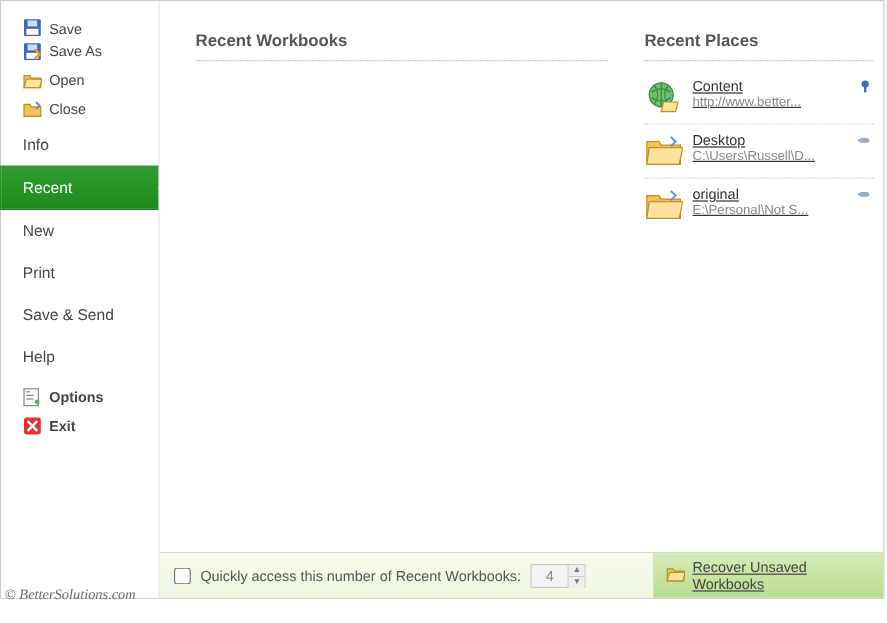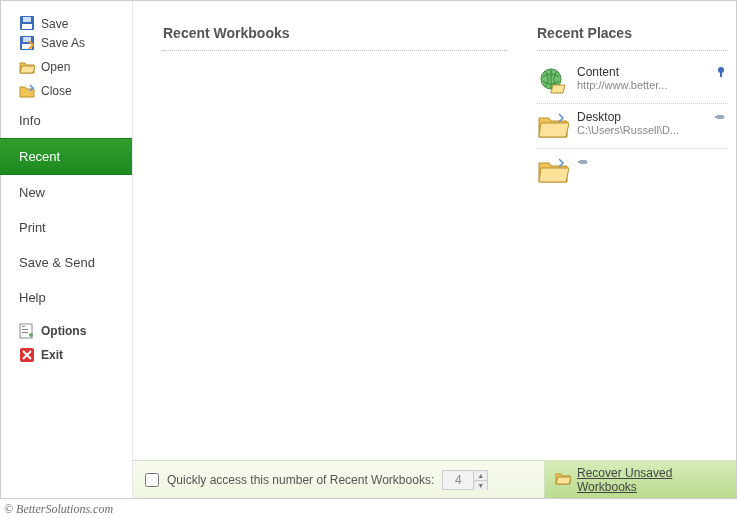--- a/index.html
+++ b/index.html
@@ -109,21 +109,21 @@
     display: flex;
     align-items: flex-start;
     gap: 8px;
     padding: 6px 0;
     border-bottom: 1px dotted #ccc;
     cursor: pointer;
     position: relative;
   }
   .place:last-child { border-bottom: none; }
   .place .pic { width: 32px; height: 32px; flex: 0 0 32px; display:flex; align-items:center; justify-content:center;}
-  .place .txt { flex:1; min-width:0; }
+  .place .txt { flex:1; min-width:0;text-decoration:underline; }
   .place .name { font-size: 12px; color: #333; white-space: nowrap; overflow: hidden; text-overflow: ellipsis; }
   .place .path { font-size: 11px; color: #888; white-space: nowrap; overflow: hidden; text-overflow: ellipsis; max-width: 120px;}
   .place .pin { width: 14px; height: 14px; flex:0 0 14px; display:flex; align-items:center; justify-content:center; color:#5b7fa8;}
 
   .footer {
     display: flex;
     height: 38px;
     border-top: 1px solid #cfe3c1;
   }
   .footer-left {
@@ -159,21 +159,21 @@
   .spinner input {
     width: 30px; border: none; background: transparent; text-align: center; font-size: 12px; color:#888;
   }
   .spinner .btns { width:15px; display:flex; flex-direction:column; border-left:1px solid #ccc;}
   .spinner .btns span{flex:1; font-size:7px; line-height:9px; text-align:center; color:#777; background:#eee; cursor:pointer;}
   .spinner .btns span:first-child{border-bottom:1px solid #ccc;}
 
   .watermark {
     position: absolute;
     left: 4px;
-    bottom: 2px;
+    bottom: 16px;
     font-family: "Comic Sans MS", cursive;
     font-style: italic;
     font-size: 12px;
     color: #6b6b6b;
     text-align: right;
   }
 </style>
 </head>
 <body>
 
@@ -308,20 +308,24 @@
         </div>
 
         <div class="place">
           <span class="pic">
             <svg width="32" height="32">
                 <path d="M2 8h10l2 3h16v16H2z" fill="#f2c254" stroke="#b8902f"></path>
                 <path d="M4 13h28l-3 14H2z" fill="#ffe29a" stroke="#b8902f"></path>
                 <path d="M22 4l4 4-4 4" fill="none" stroke="#5b8fd6" stroke-width="1.5"></path>
               </svg>
           </span>
+          <div class="txt">
+            <div class="name">original</div>
+            <div class="path">E:\Personal\Not S...</div>
+          </div>
           <span class="pin">
             <svg width="12" height="12">
                 <path d="M2 4h6l2 2-2 2H2z" fill="#9ab"></path>
                 <rect x="0" y="5" width="3" height="2" fill="#9ab"></rect>
               </svg>
           </span>
         </div>
 
       </div>
     </div>

